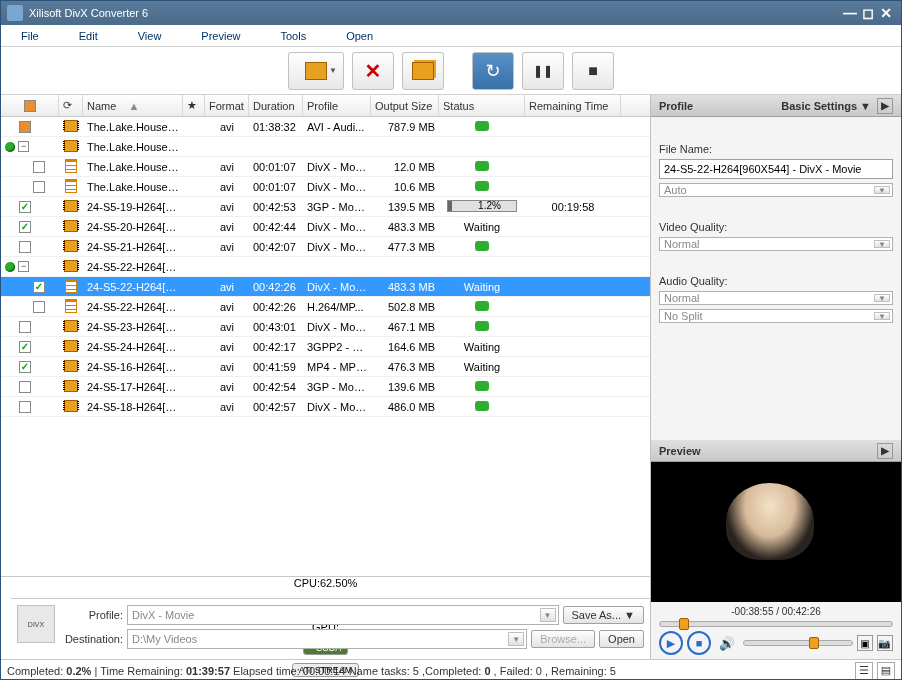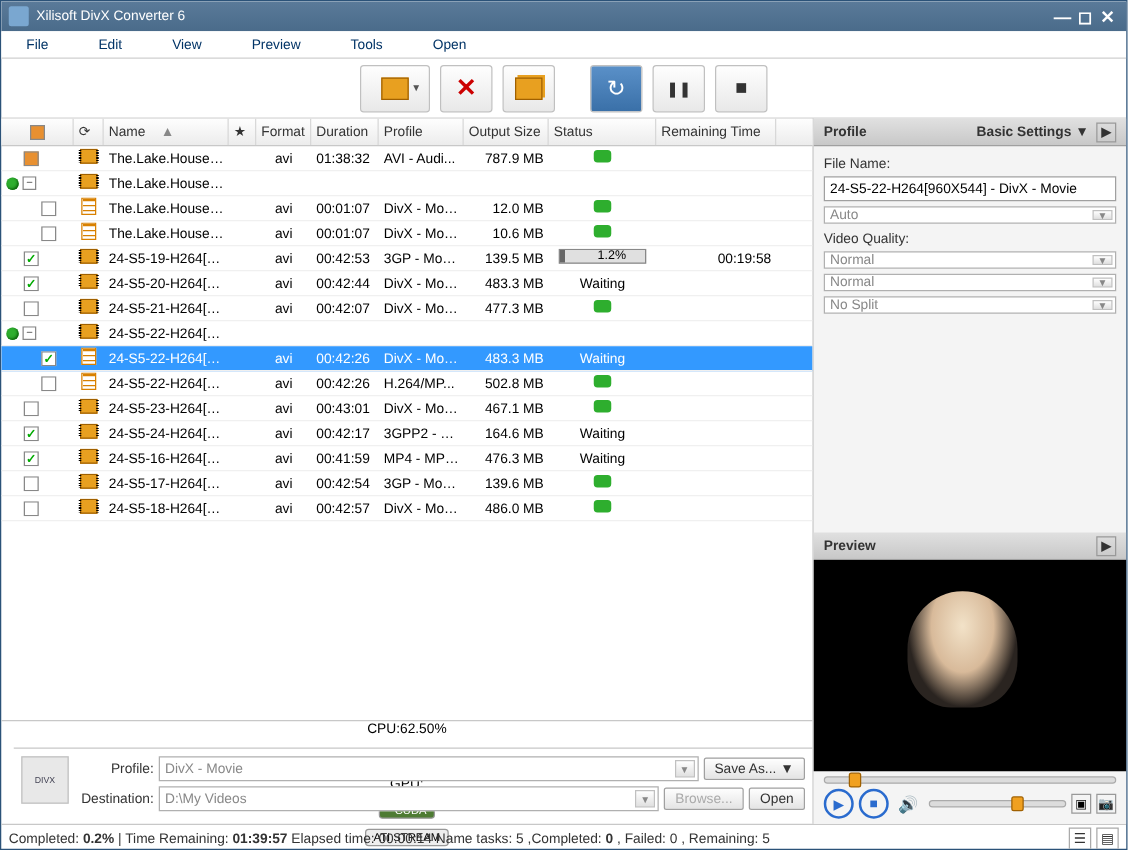--- a/index.html
+++ b/index.html
@@ -29,21 +29,21 @@
 .thead div { border-right: 1px solid #d8d8d8; padding: 0 4px; height: 100%; display: flex; align-items: center; overflow: hidden; white-space: nowrap; }
 .col-tree { width: 58px; display: flex; align-items: center; justify-content: center; }
 .col-ic { width: 24px; text-align: center; }
 .col-name { width: 100px; }
 .col-star { width: 22px; text-align: center; }
 .col-fmt { width: 44px; text-align: center; }
 .col-dur { width: 54px; text-align: left; }
 .col-prof { width: 68px; }
 .col-out { width: 68px; text-align: right; }
 .col-stat { width: 86px; text-align: center; }
-.col-rem { width: 96px; text-align: right; }
+.col-rem { width: 96px; text-align: center; }
 .tbody { flex: 1; overflow-y: auto; }
 .row { display: flex; height: 20px; align-items: center; border-bottom: 1px solid #f0f0f0; }
 .row.sel { background: #3399ff; color: #fff; }
 .row > div { padding: 0 4px; overflow: hidden; white-space: nowrap; text-overflow: ellipsis; }
 .row .col-tree { justify-content: flex-start; padding-left: 4px; }
 .toggler { width: 11px; height: 11px; border: 1px solid #888; background: #fff; display: inline-flex; align-items: center; justify-content: center; font-size: 9px; line-height: 9px; color: #444; cursor: pointer; }
 .dot-green { width: 10px; height: 10px; border-radius: 50%; background: #2eae2e; box-shadow: inset -1px -1px 2px #0a600a; display: inline-block; }
 .dot-green-r { width: 14px; height: 10px; border-radius: 3px; background: #2eae2e; display: inline-block; }
 .film-ic { width: 14px; height: 12px; background: #e8a020; border: 1px solid #a06000; display: inline-block; position: relative; }
 .film-ic::before, .film-ic::after { content: ''; position: absolute; top: 0; bottom: 0; width: 2px; background: repeating-linear-gradient(#000 0,#000 1px,transparent 1px,transparent 2px); }
@@ -70,21 +70,21 @@
 .combo .arrow { position: absolute; right: 2px; top: 2px; bottom: 2px; width: 16px; border: 1px solid #c0c0c0; background: linear-gradient(#fff,#e0e0e0); display: flex; align-items: center; justify-content: center; font-size: 8px; cursor: pointer; }
 .btn { border: 1px solid #a0a0a0; background: linear-gradient(#fefefe,#e4e4e4); padding: 2px 8px; border-radius: 2px; cursor: pointer; color: #333; white-space: nowrap; }
 .btn.dis { color: #aaa; }
 .statusbar { height: 22px; border-top: 1px solid #c8c8c8; display: flex; align-items: center; padding: 0 6px; font-size: 10px; color: #333; }
 .statusbar .sbtn { width: 18px; height: 18px; border: 1px solid #aaa; margin-left: 4px; display: inline-flex; align-items: center; justify-content: center; cursor: pointer; }
 
 .panelhead { background: linear-gradient(#e0e0e0,#c8c8c8); height: 22px; display: flex; align-items: center; padding: 0 8px; font-weight: bold; color: #333; border-bottom: 1px solid #a0a0a0; }
 .panelhead .spacer { flex: 1; }
 .panelhead .lnk { font-weight: bold; color: #333; cursor: pointer; }
 .panelbody { padding: 6px 8px; display: flex; flex-direction: column; gap: 4px; }
-.panelbody label { color: #333; margin-top: 2px; }
+.panelbody label { color: #333; margin-top: 20px; }
 .tb { border: 1px solid #a0a0a0; background: #fff; height: 20px; padding: 0 4px; display: flex; align-items: center; }
 .preview-area { flex: 1; background: #000; min-height: 140px; position: relative; overflow: hidden; }
 .preview-area::before { content: ''; position: absolute; left: 30%; top: 15%; width: 35%; height: 55%; background: radial-gradient(ellipse at 50% 30%, #f2e2c8 0, #d8ba9a 40%, #2a2420 70%); border-radius: 50% 50% 40% 40%; }
 .playctl { padding: 4px 8px; display: flex; flex-direction: column; gap: 4px; background: #f4f4f4; }
 .slider { height: 6px; background: #dcdcdc; border: 1px solid #aaa; border-radius: 3px; position: relative; }
 .slider .thumb { position: absolute; top: -4px; width: 10px; height: 12px; background: #f0a020; border: 1px solid #a06000; border-radius: 2px; }
 .playrow { display: flex; align-items: center; gap: 4px; }
 .playbtn { width: 24px; height: 24px; border: 2px solid #2a6bce; border-radius: 50%; display: inline-flex; align-items: center; justify-content: center; color: #2a6bce; cursor: pointer; }
 .timelabel { text-align: center; color: #333; font-size: 10px; }
 .sq { width: 16px; height: 16px; border: 1px solid #999; display: inline-flex; align-items: center; justify-content: center; cursor: pointer; font-size: 10px; }
@@ -407,37 +407,39 @@
       <div class="tb">24-S5-22-H264[960X544] - DivX - Movie</div>
       <div class="combo">
           <span style="color:#888">Auto</span>
           <span class="arrow">▼</span>
         </div>
       <label>Video Quality:</label>
       <div class="combo">
           <span style="color:#888">Normal</span>
           <span class="arrow">▼</span>
         </div>
+      <label>Audio Quality:</label>
       <div class="combo">
           <span style="color:#888">Normal</span>
           <span class="arrow">▼</span>
         </div>
       <div class="combo">
           <span style="color:#888">No Split</span>
           <span class="arrow">▼</span>
         </div>
     </div>
     <div style="flex:1"></div>
     <div class="panelhead">
       <span>Preview</span>
       <span class="spacer"></span>
       <span class="sq">▶</span>
     </div>
     <div class="preview-area"></div>
     <div class="playctl">
+      <div class="timelabel">-00:38:55 / 00:42:26</div>
       <div class="slider">
           <span class="thumb" style="left:8%"></span>
         </div>
       <div class="playrow">
         <span class="playbtn">▶</span>
         <span class="playbtn">■</span>
         <span style="margin:0 4px;font-size:13px">🔊</span>
         <div class="slider" style="flex:1">
             <span class="thumb" style="left:60%"></span>
           </div>

